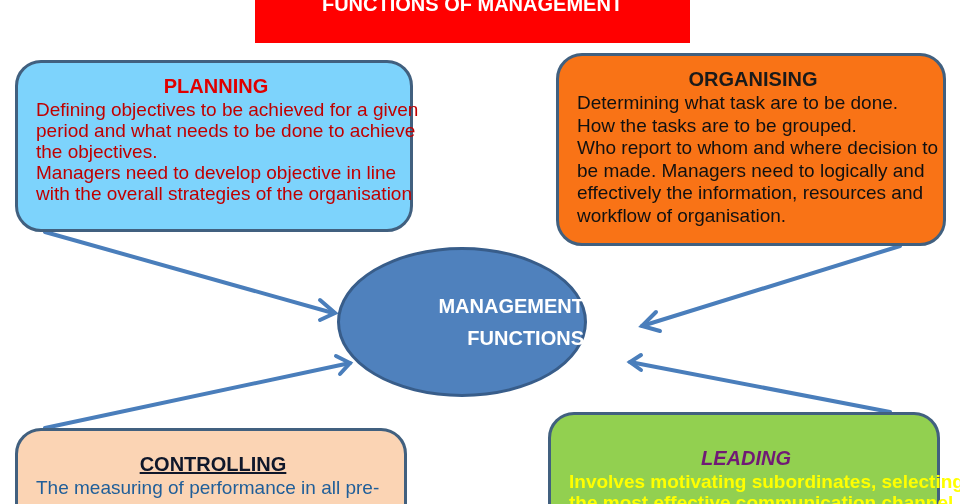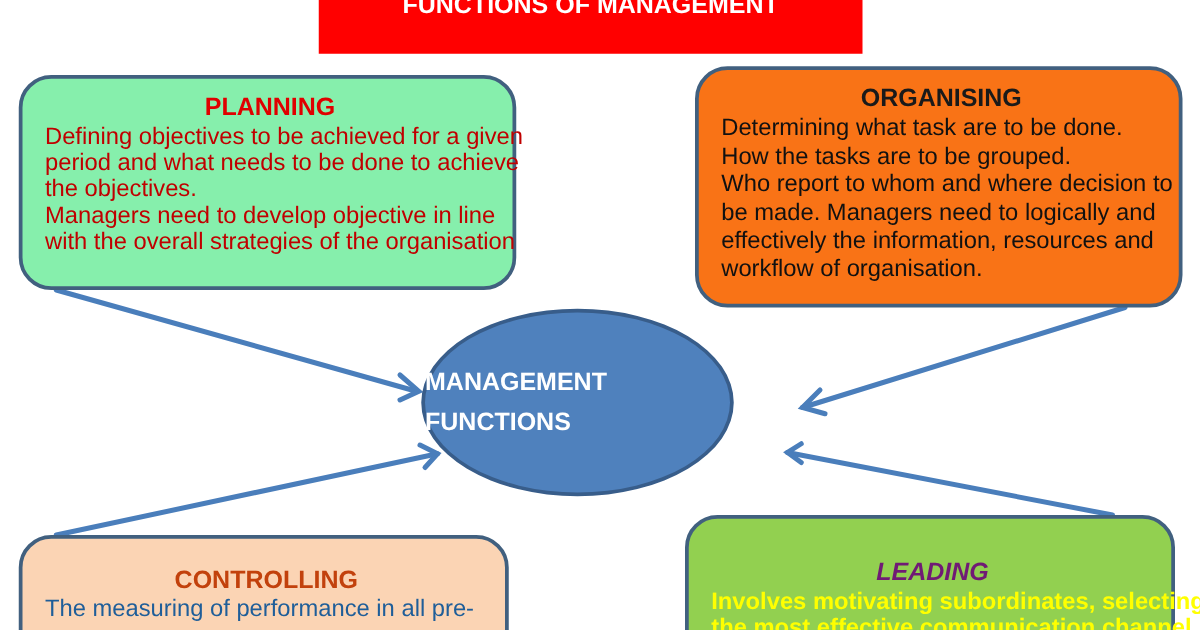--- a/index.html
+++ b/index.html
@@ -1,31 +1,31 @@
 <!DOCTYPE html>
 <html><head>
 <meta charset="utf-8">
 <style>
   html, body { margin:0; padding:0; }
   body { width:960px; height:504px; overflow:hidden; background:#ffffff; position:relative; font-family:"Liberation Sans", "DejaVu Sans", sans-serif; }
   .title-bar { position:absolute; left:255px; top:-12px; width:435px; height:55px; background:#ff0000; color:#ffffff; font-weight:bold; font-size:20px; text-align:center; line-height:32px; box-sizing:border-box; }
   .box { position:absolute; border:3px solid #41607f; border-radius:26px; box-sizing:border-box; padding:10px 14px 6px 18px; }
   .box h2 { margin:0; text-align:center; font-size:20px; font-weight:bold; line-height:26px; }
   .box .line { font-size:19px; line-height:21px; white-space:nowrap; }
-  #planning { left:15px; top:60px; width:398px; height:172px; background:#86efac; color:#c00000; }
+  #planning { left:15px; top:60px; width:398px; height:172px; background:#7dd3fc; color:#c00000; }
   #planning h2 { color:#e00000; }
   #organising { left:556px; top:53px; width:390px; height:193px; background:#f97316; color:#111111; padding-left:18px; }
   #organising h2 { color:#1a1a1a; }
   #organising .line { line-height:22.5px; }
   #controlling { left:15px; top:428px; width:392px; height:110px; background:#fbd4b4; color:#1f5e99; padding-top:20px; }
-  #controlling h2 { color:#c2410c; }
+  #controlling h2 { color:#0f172a;text-decoration:underline; }
   #leading { left:548px; top:412px; width:392px; height:130px; background:#92d050; color:#ffff00; padding-top:30px; }
   #leading h2 { color:#701a75;font-style:italic; }
   #leading .line { font-weight:bold;text-align:center; }
-  .ellipse { position:absolute; left:337px; top:247px; width:250px; height:150px; border-radius:50%; background:#4f81bd; border:3px solid #385d8a; box-sizing:border-box; display:flex; flex-direction:column; align-items:flex-start; justify-content:center; color:#ffffff; font-weight:bold; font-size:20px; line-height:32px; text-align:center; }
+  .ellipse { position:absolute; left:337px; top:247px; width:250px; height:150px; border-radius:50%; background:#4f81bd; border:3px solid #385d8a; box-sizing:border-box; display:flex; flex-direction:column; align-items:flex-end; justify-content:center; color:#ffffff; font-weight:bold; font-size:20px; line-height:32px; text-align:center; }
   svg.arrows { position:absolute; left:0; top:0; width:960px; height:504px; pointer-events:none; }
 </style>
 </head>
 <body>
 
 <div class="title-bar"><span>FUNCTIONS OF MANAGEMENT</span></div>
 
 <svg class="arrows" viewBox="0 0 960 504">
   <g stroke="#4a7ebb" stroke-width="4" fill="none" stroke-linecap="round">
     <line x1="45" y1="232" x2="333" y2="313"></line>

